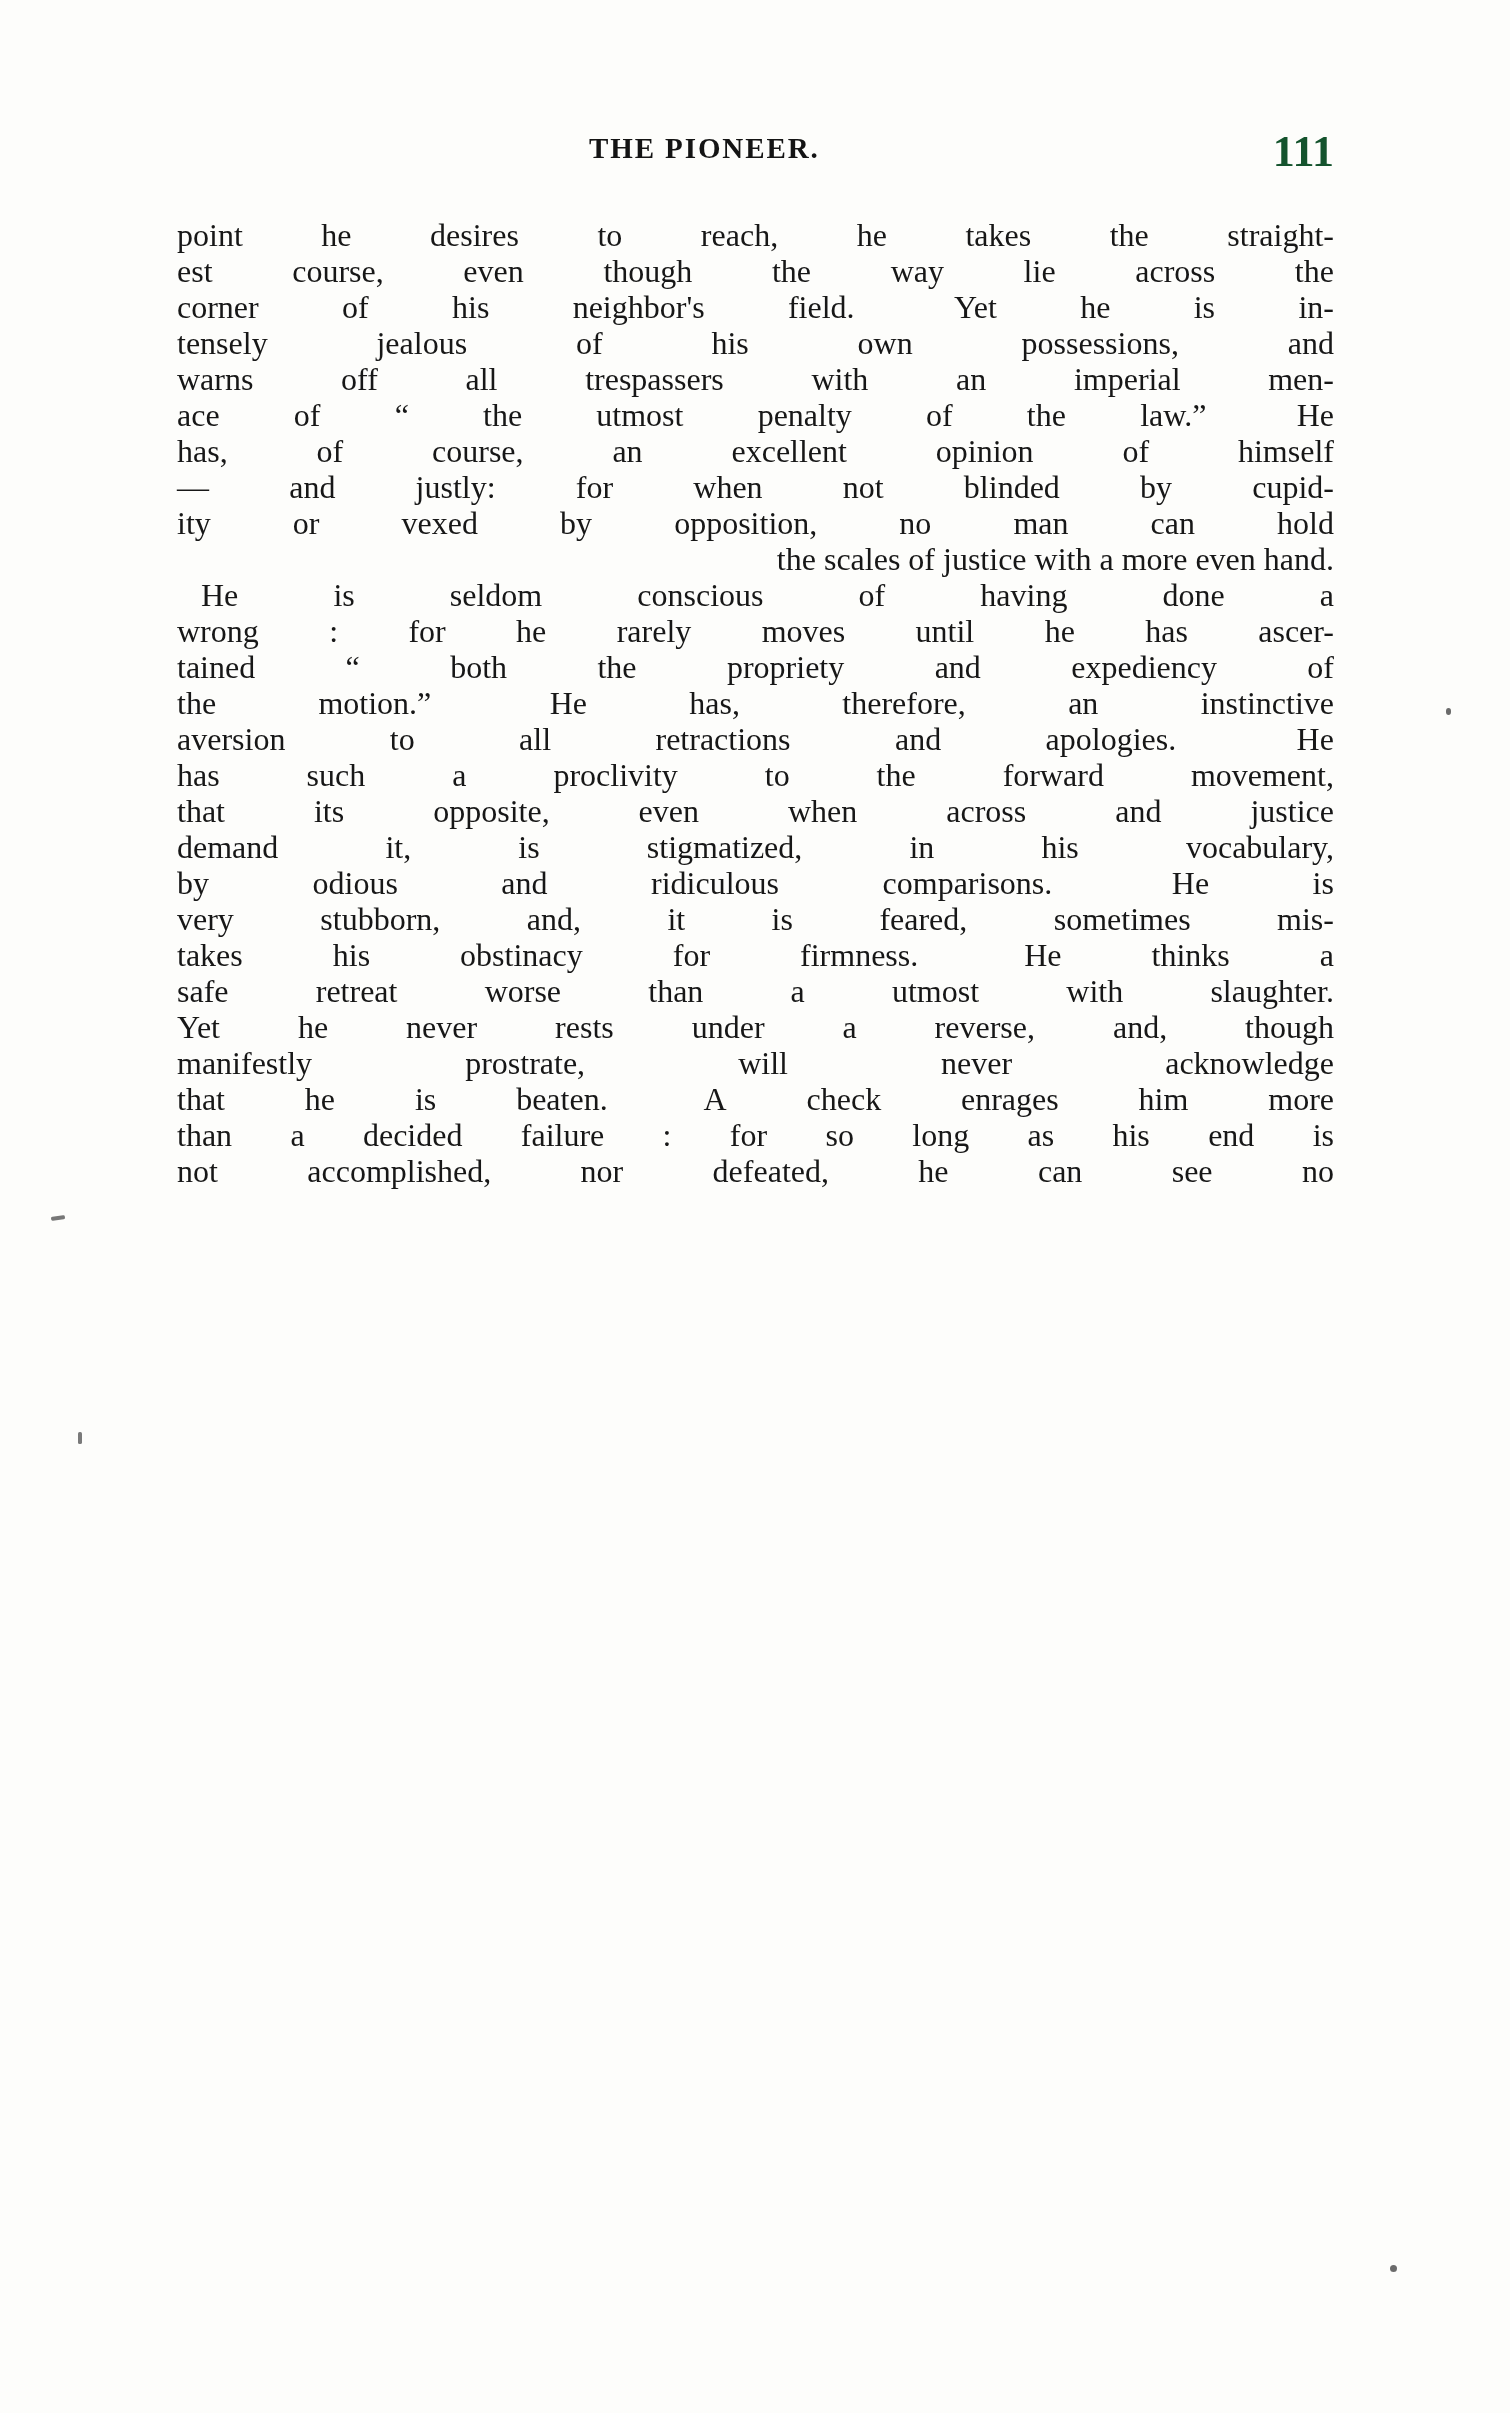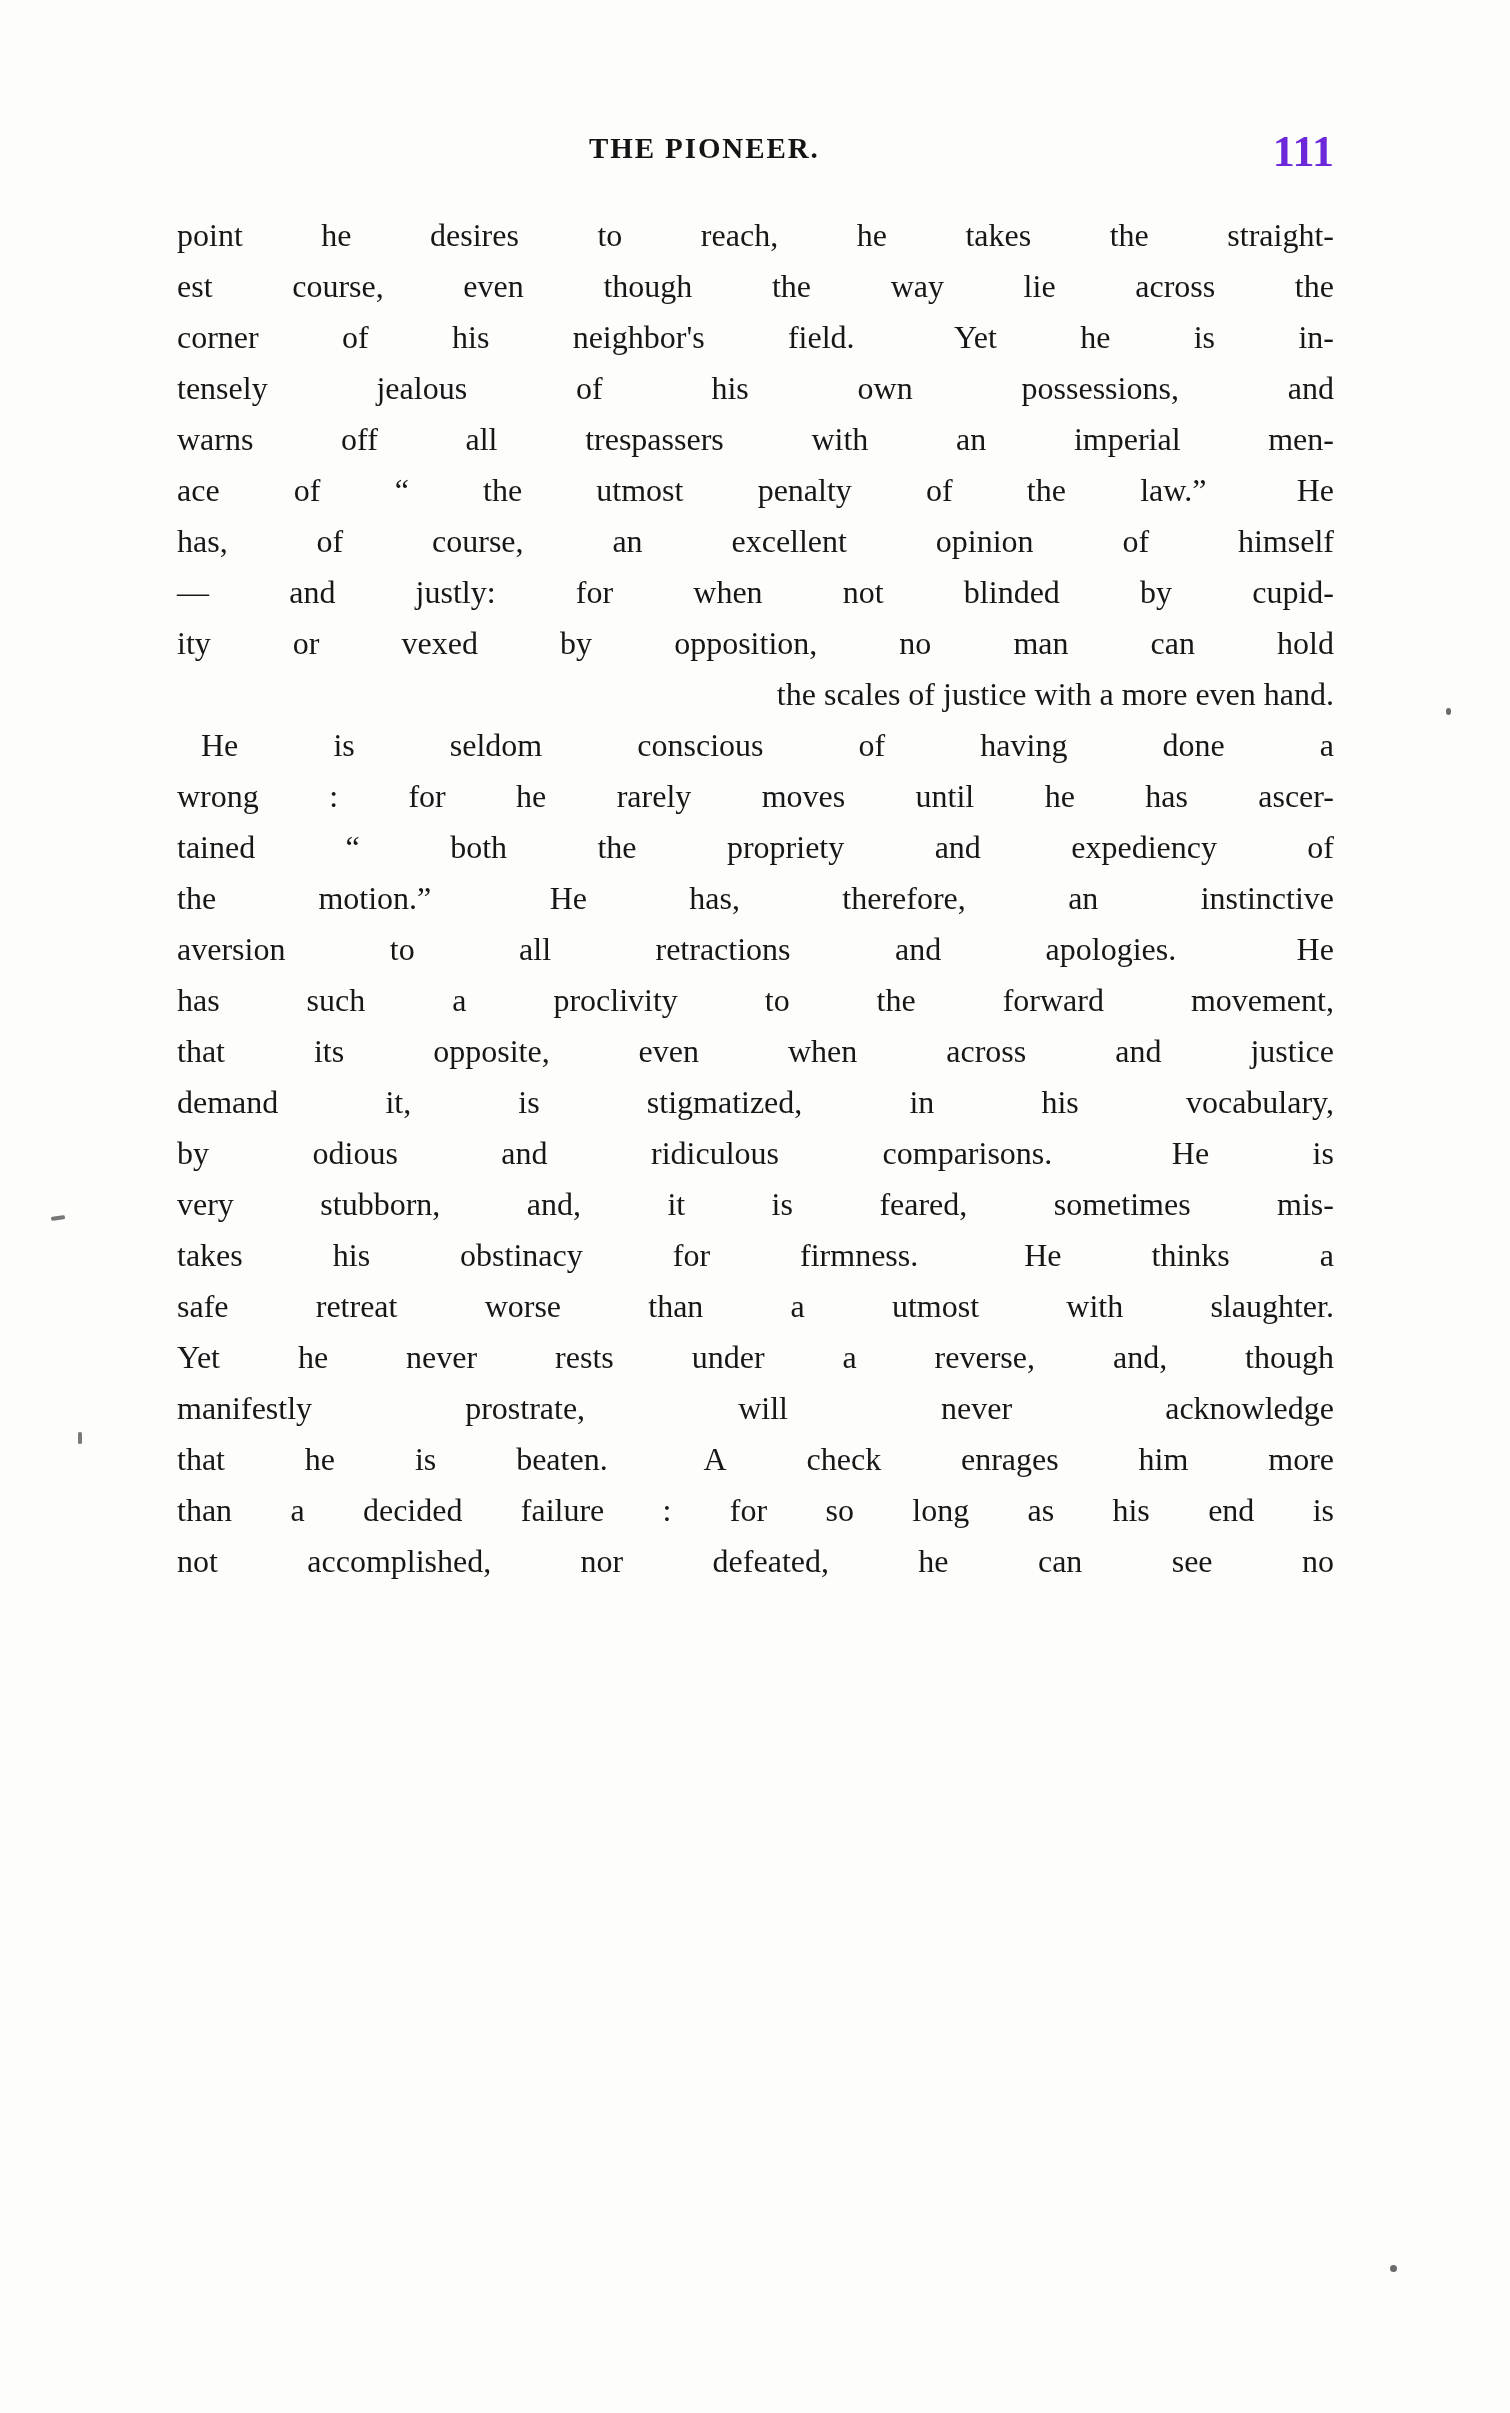--- a/index.html
+++ b/index.html
@@ -45,21 +45,21 @@
     margin-left: 412px;
     color: #141414;
     white-space: nowrap;
   }
   .page-number {
     position: absolute;
     right: 0;
     top: -6.2px;
     font-size: 44px;
     font-weight: 700;
-    color: #6d28d9;
+    color: #14532d;
     font-family: "Liberation Serif", serif;
   }
   .body-text {
     margin-top: 28px;
   }
   .para {
     font-size: 32px;
     line-height: 1.106;
     text-align: justify;
     text-justify: inter-word;
@@ -69,21 +69,20 @@
   .para + .para {
     margin-top: 0px;
   }
   .ln {
     display: flex;
     justify-content: space-between;
     width: 1157px;
     font-size: 32px;
     line-height: 36px;
     color: #171717;
-    margin-top: 15px;
   }
   .ln.last {
     justify-content: flex-end;
   }
   .ln .w {
     white-space: pre;
   }
   .speck {
     position: absolute;
     background: #6b6b6b;

